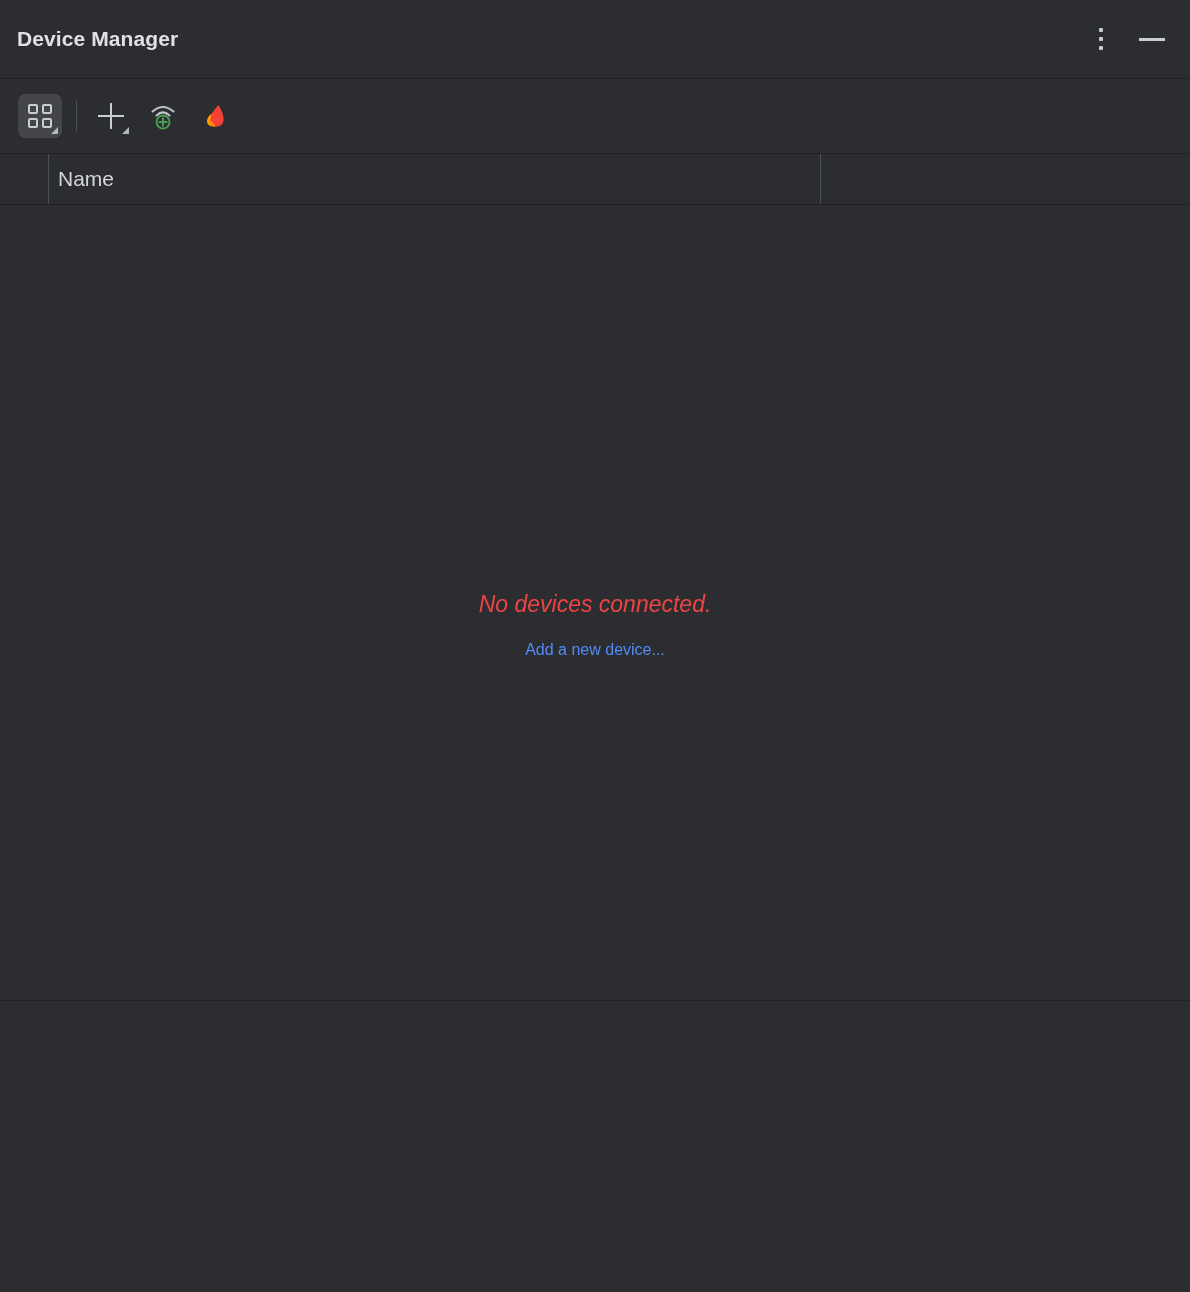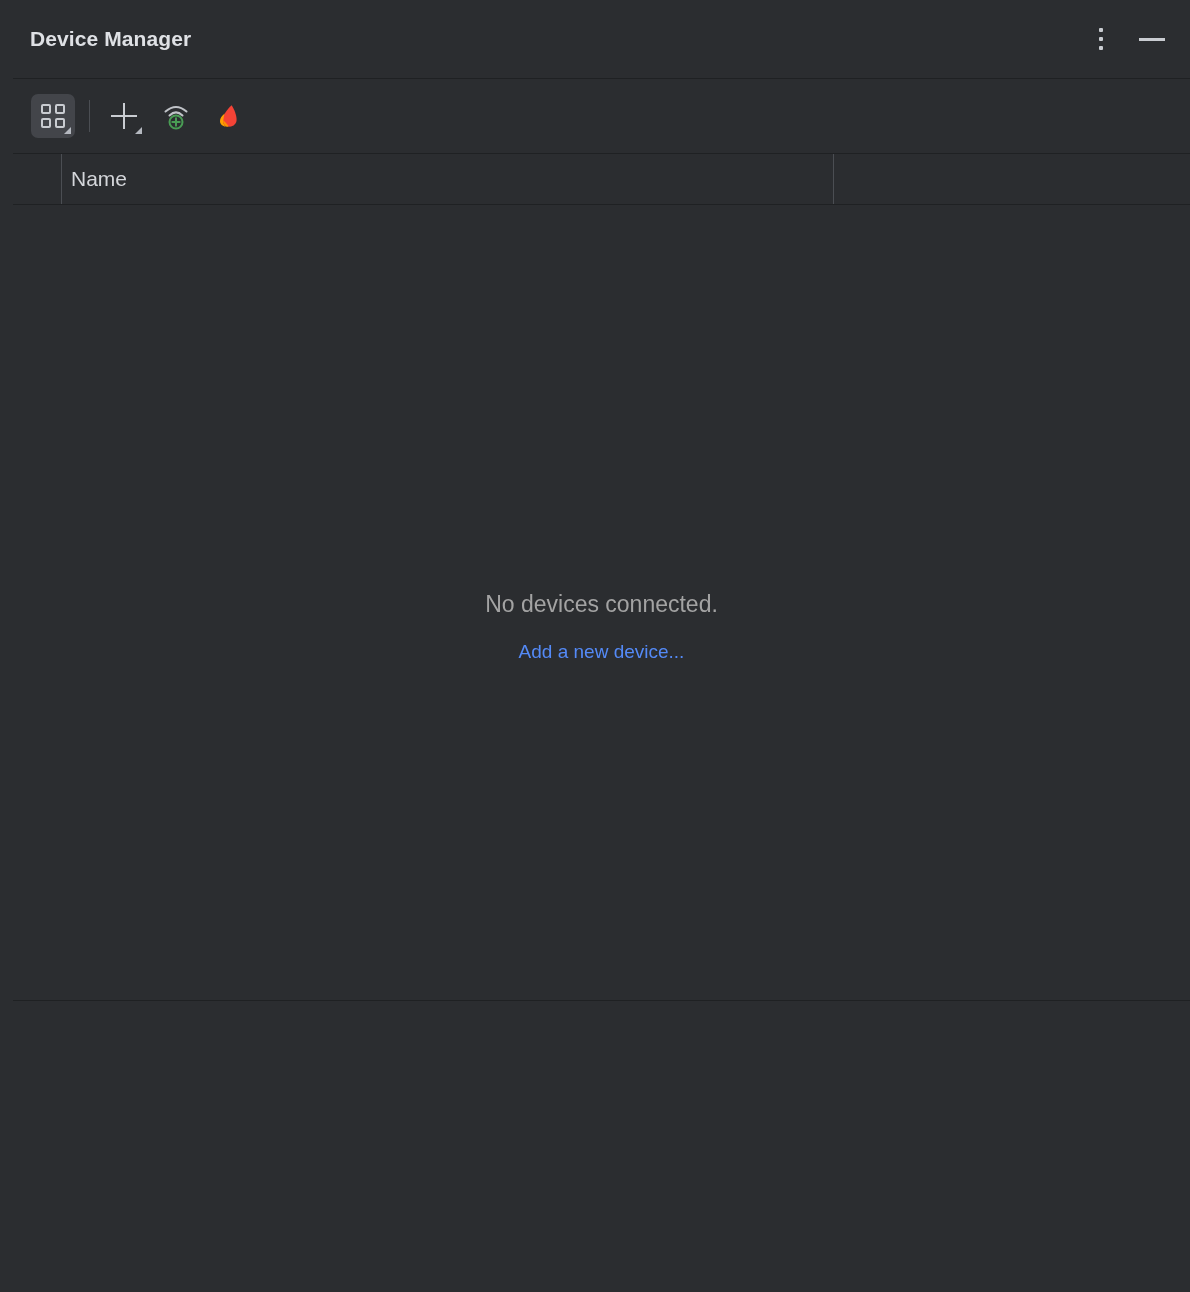--- a/index.html
+++ b/index.html
@@ -11,21 +11,20 @@
     font-family: "Liberation Sans", sans-serif;
     overflow: hidden;
   }
 
   .window {
     width: 1190px;
     height: 1084px;
     display: flex;
     flex-direction: column;
     background: #2b2d30;
-    padding-left: 13px;
   }
 
   
   .titlebar {
     height: 79px;
     flex: 0 0 79px;
     display: flex;
     align-items: center;
     padding: 0 22px 0 17px;
     border-bottom: 1px solid #1f2123;
@@ -191,24 +190,25 @@
     left: 0;
     right: 0;
     top: 386px;
     display: flex;
     flex-direction: column;
     align-items: center;
     gap: 23px;
   }
   .empty-msg {
     font-size: 23px;
-    color: #a3a3a3;
+    color: #ef4444;
+    font-style: italic;
   }
   .empty-link {
-    font-size: 19px;
+    font-size: 16px;
     color: #548af7;
     cursor: pointer;
   }
 
   
   .bottom-bar {
     height: 84px;
     flex: 0 0 84px;
     border-top: 1px solid #1f2123;
     background: #2b2d30;

